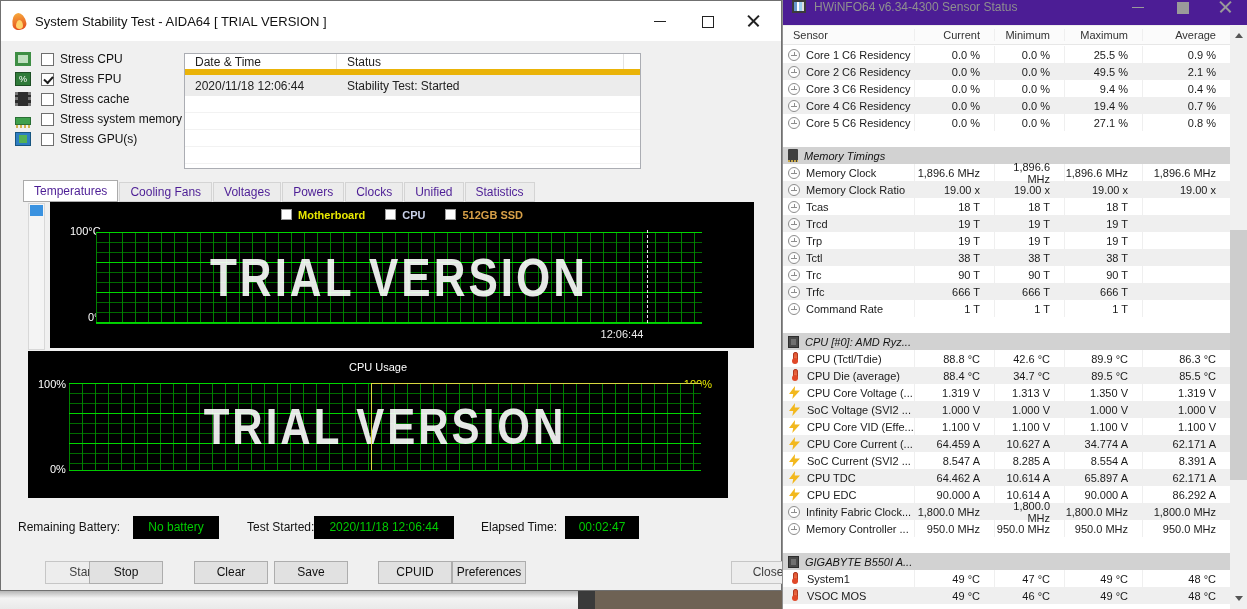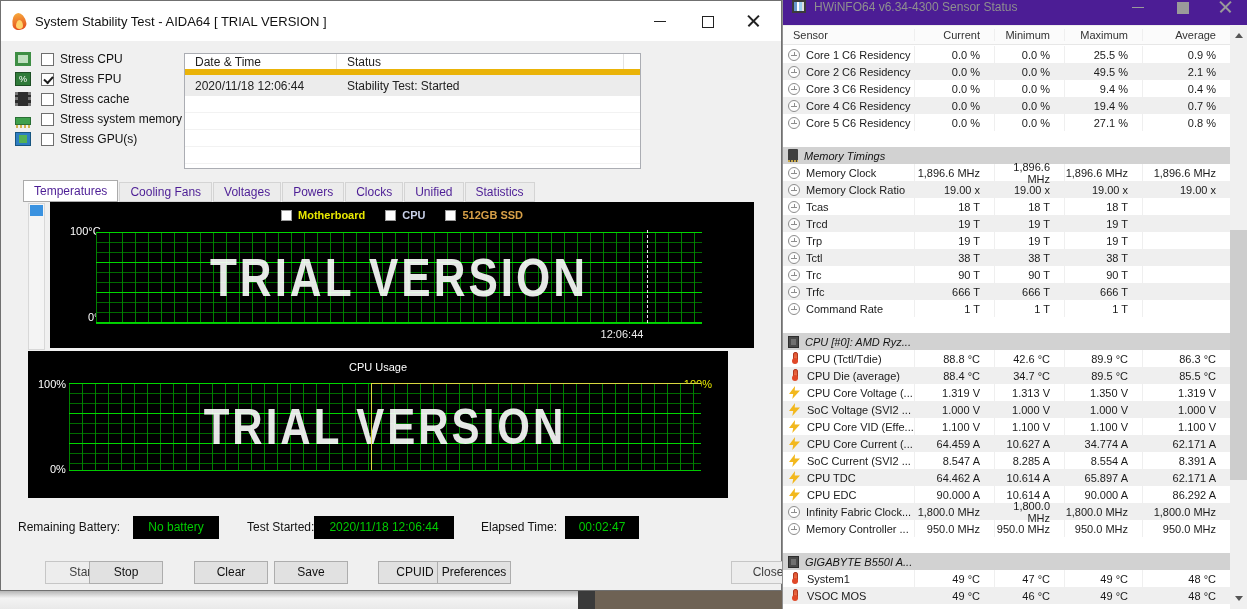--- a/index.html
+++ b/index.html
@@ -65,21 +65,21 @@
 
   
   .chart { position:absolute; background:#000; }
   .chart1 { left:49px; top:201px; width:704px; height:146px; }
   .chart2 { left:27px; top:350px; width:700px; height:147px; }
   .chart-scrollbar { position:absolute; left:27px; top:202px; width:17px; height:147px;
                      background:#f4f4f4; border:1px solid #d8d8d8; }
   .chart-scrollbar .thumb { position:absolute; left:1px; right:1px; top:1px; height:11px; background:#3a92e0; }
   .legend { position:absolute; left:0; right:0; top:7px; display:flex; justify-content:center; gap:20px;
             font-size:11px; font-weight:bold; }
-  .leg-item { display:flex; align-items:center; }
+  .leg-item { display:flex; align-items:flex-start; }
   .leg-box { width:11px; height:11px; background:#fff; border:1px solid #999; margin-right:6px; }
   .ylab { position:absolute; color:#fff; font-size:11px; }
   .ggrid { position:absolute; background-color:#000;
     background-image:
       repeating-linear-gradient(to bottom, rgba(0,220,0,.95) 0 1px, transparent 1px 30px),
       repeating-linear-gradient(to bottom, rgba(0,140,0,.75) 0 1px, transparent 1px 10px),
       repeating-linear-gradient(to right, rgba(0,160,0,.8) 0 1px, transparent 1px 13px);
     border-bottom:1px solid #00c800; }
   .grid1 { left:46px; top:30px; width:606px; height:92px; }
   .grid2 { left:41px; top:32px; width:632px; height:88px; }
@@ -283,21 +283,21 @@
       <span class="lab sb-lab3">Elapsed Time:</span>
       <span class="sb-box sb-box3">00:02:47</span>
     </div>
 
     <div class="buttonbar">
         <button class="btn disabled" style="left: 8px;">Start</button>
         <button class="btn" style="left: 88px;">Stop</button>
         <button class="btn" style="left: 193px;">Clear</button>
         <button class="btn" style="left: 273px;">Save</button>
         <button class="btn" style="left: 377px;">CPUID</button>
-        <button class="btn" style="left: 436px;">Preferences</button>
+        <button class="btn" style="left: 451px;">Preferences</button>
         <button class="btn disabled" style="left: 694px;">Close</button>
       </div>
   </div>
 
   <div class="strip-light"></div>
   <div class="strip-dark"></div>
   <div class="wallpaper"></div>
 
   <div class="hwinfo">
     <div class="hw-title titlebar hw">

